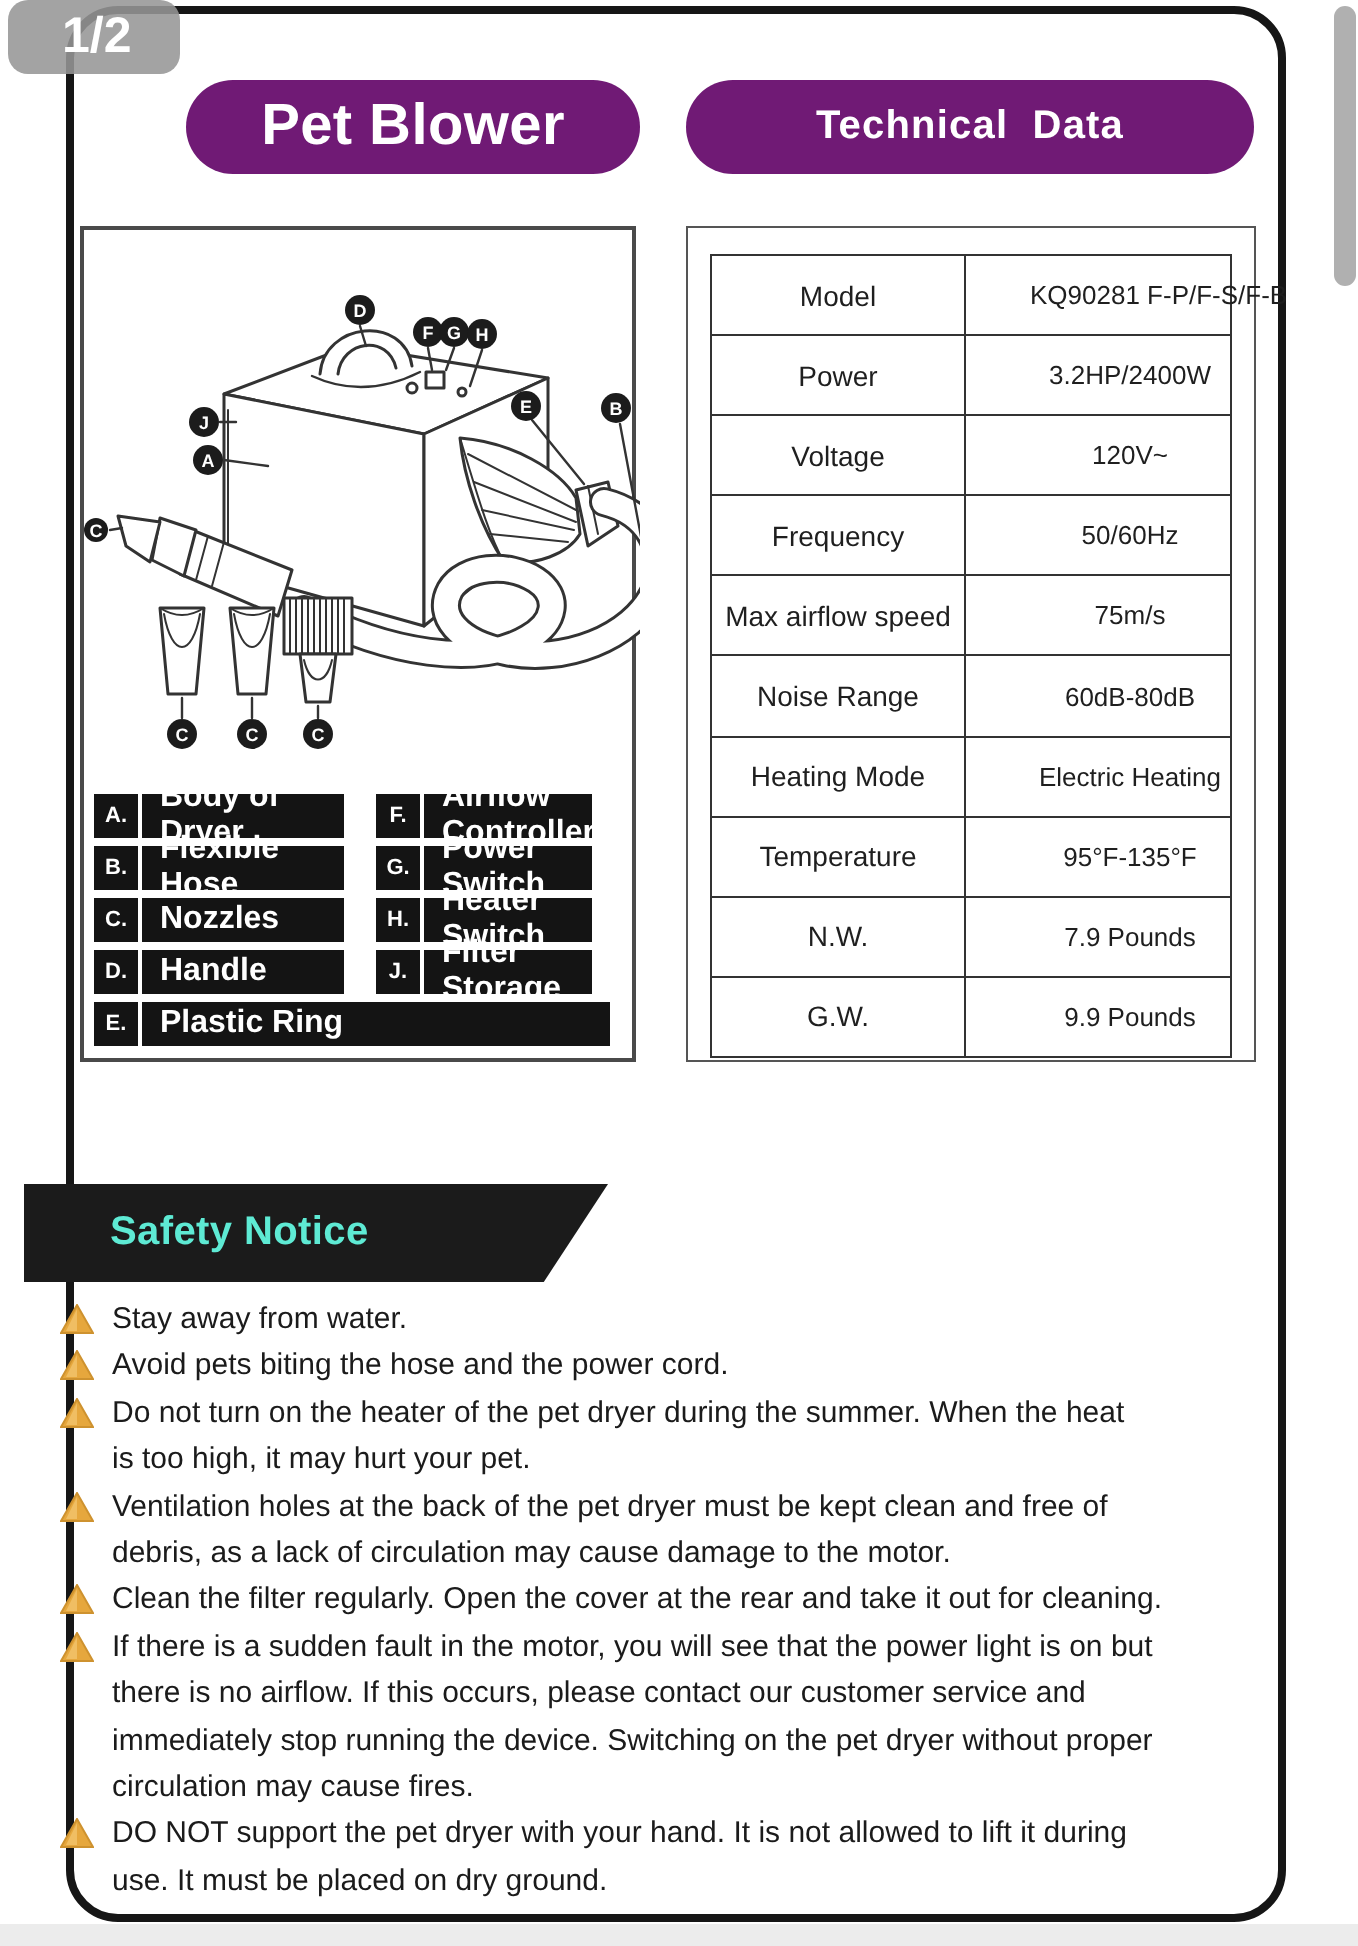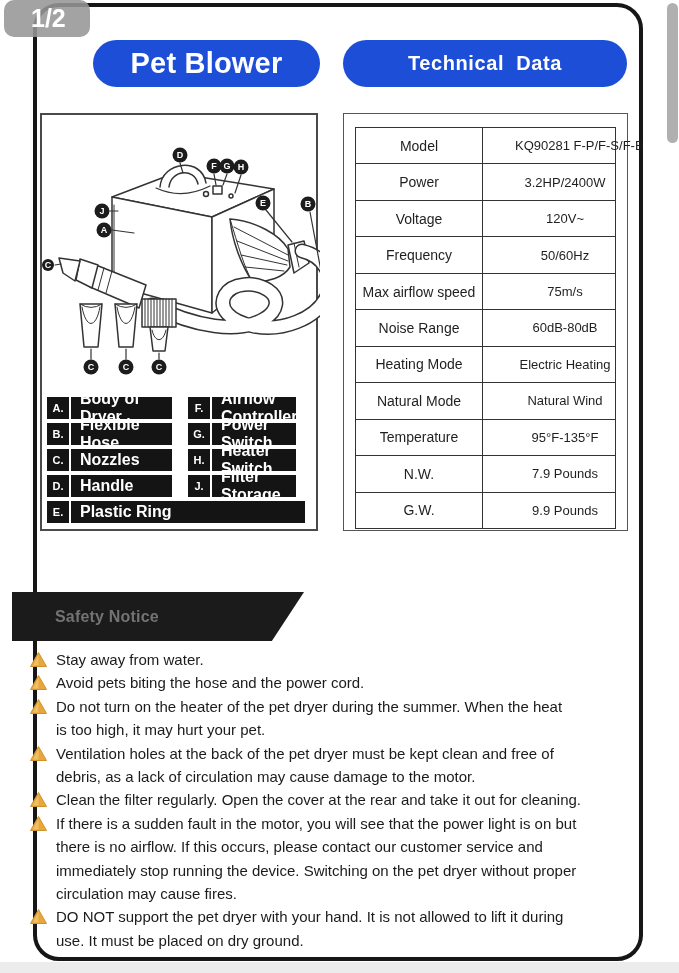--- a/index.html
+++ b/index.html
@@ -16,21 +16,21 @@
   }
   .bottom-strip{position:absolute;left:0;top:962px;width:679px;height:11px;background:#ececec;}
   .scroll-thumb{position:absolute;left:667px;top:3px;width:11px;height:140px;border-radius:6px;background:#b0b0b0;}
   .page-badge{
     position:absolute;left:4px;top:0;width:86px;height:37px;border-radius:10px;
     background:rgba(150,150,150,0.88);color:#ffffff;font-size:25px;font-weight:700;
     line-height:36px;padding-left:27px;box-sizing:border-box;z-index:30;
   }
   
   .pill{
-    position:absolute;top:40px;height:47px;background:#1d4ed8;border-radius:24px;
+    position:absolute;top:40px;height:47px;background:#701a75;border-radius:24px;
     color:#ffffff;display:flex;align-items:center;justify-content:center;z-index:5;
   }
   .pill-left{left:93px;width:227px;font-size:29px;font-weight:900;letter-spacing:0.2px;}
   .pill-right{left:343px;width:284px;font-size:20px;font-weight:700;letter-spacing:0.6px;word-spacing:6px;}
   
   .diagram-box{
     position:absolute;left:40px;top:113px;width:278px;height:418px;
     box-sizing:border-box;border:2px solid #4a4a4a;background:#ffffff;
   }
   .diagram-svg{position:absolute;left:0;top:0;}
@@ -68,21 +68,21 @@
     flex:1;display:flex;align-items:center;justify-content:center;
     font-size:13px;color:#1f1f1f;white-space:nowrap;margin-left:32px;
   }
   
   .safety-banner{
     position:absolute;left:12px;top:592px;width:292px;height:49px;background:#1b1b1b;
     clip-path:polygon(0 0,100% 0,89% 100%,0 100%);z-index:10;
     display:flex;align-items:center;
   }
   .safety-banner span{
-    color:#737373;font-size:16px;font-weight:800;padding-left:43px;letter-spacing:0.2px;
+    color:#5eead4;font-size:20px;font-weight:800;padding-left:43px;letter-spacing:0.2px;
   }
   .safety-list{position:absolute;left:30px;top:648px;width:606px;}
   .saf-item{display:flex;align-items:flex-start;}
   .saf-tri{flex:0 0 auto;margin:4px 9px 0 0;}
   .saf-text{
     font-size:15px;line-height:23.4px;color:#1b1b1b;white-space:pre-wrap;
   }
 </style>
 </head>
 <body>
@@ -256,24 +256,20 @@
     </div>
     <div class="tech-row">
       <div class="tech-label">Noise Range</div>
       <div class="tech-value">60dB-80dB</div>
     </div>
     <div class="tech-row">
       <div class="tech-label">Heating Mode</div>
       <div class="tech-value">Electric Heating</div>
     </div>
     <div class="tech-row">
-      <div class="tech-label">Natural Mode</div>
-      <div class="tech-value">Natural Wind</div>
-    </div>
-    <div class="tech-row">
       <div class="tech-label">Temperature</div>
       <div class="tech-value">95°F-135°F</div>
     </div>
     <div class="tech-row">
       <div class="tech-label">N.W.</div>
       <div class="tech-value">7.9  Pounds</div>
     </div>
     <div class="tech-row">
       <div class="tech-label">G.W.</div>
       <div class="tech-value">9.9  Pounds</div>

